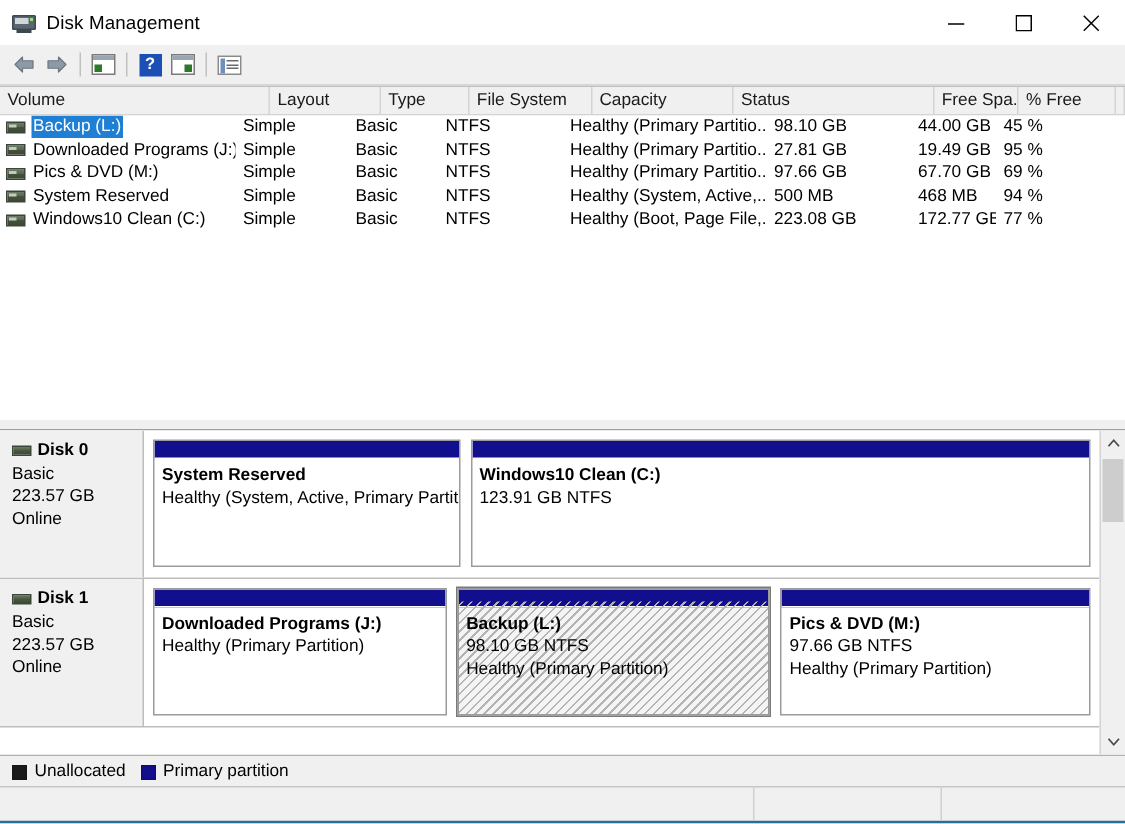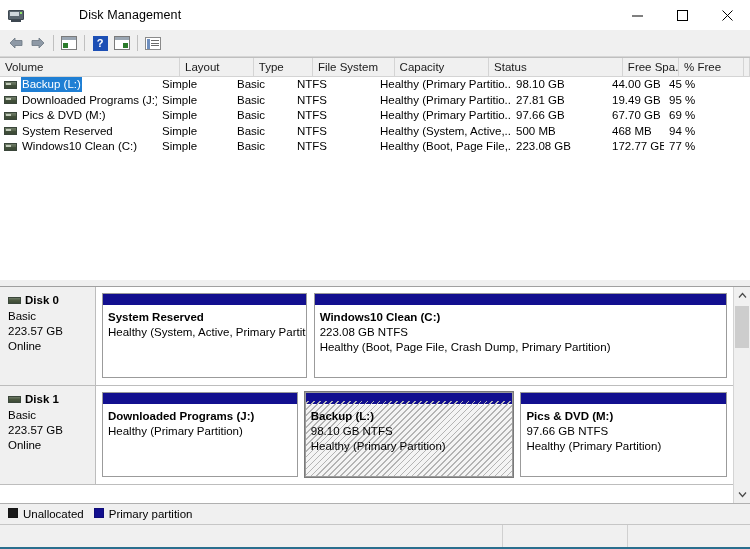--- a/index.html
+++ b/index.html
@@ -52,21 +52,20 @@
     position: absolute; right: 2px; top: 5px;
     width: 2px; height: 2px; background: #8fe36a;
   }
   .ti-foot {
     position: absolute; left: 3px; top: 13px;
     width: 10px; height: 2px; background: #3d4750;
   }
   .title-text {
     font-size: 12.5px; color: #000;
     letter-spacing: 0.1px;
-    margin-left: 48px;
   }
   .win-buttons {
     position: absolute; right: 0; top: 0;
     height: 30px; display: flex;
   }
   .win-btn {
     width: 45px; height: 30px;
     display: flex; align-items: center; justify-content: center;
     color: #000;
   }
@@ -293,21 +292,21 @@
 
   
   .legend {
     height: 20px; min-height: 20px;
     background: #f0f0f0;
     border-top: 1px solid #b0b0b0;
     display: flex; align-items: center;
     padding-left: 8px;
     font-size: 11.5px;
   }
-  .leg-item { display: flex; align-items: flex-start; margin-right: 10px; }
+  .leg-item { display: flex; align-items: flex-end; margin-right: 10px; }
   .leg-sw { width: 10px; height: 10px; margin-right: 5px; border: 1px solid rgba(0,0,0,.15); box-sizing: border-box; }
 
   
   .statusbar {
     height: 22px; min-height: 22px;
     background: #f0f0f0;
     border-top: 1px solid #c6c6c6;
     display: flex; align-items: stretch;
   }
   .sb-pane {
@@ -500,22 +499,21 @@
             <div class="part-bar"></div>
             <div class="part-body">
               <div class="part-name">System Reserved</div>
               <div class="part-line">Healthy (System, Active, Primary Partitio</div>
             </div>
           </div>
           <div class="part" style="flex:412">
             <div class="part-bar"></div>
             <div class="part-body">
               <div class="part-name">Windows10 Clean  (C:)</div>
-              <div class="part-line">223.08 GB NTFS</div>
-              <div class="part-line">Healthy (Boot, Page File, Crash Dump, Primary Partition)</div>
+              <div class="part-line">123.91 GB NTFS</div>
             </div>
           </div>
         </div>
       </div>
 
       <div class="disk-row">
         <div class="disk-info">
           <div class="disk-title">
             <span class="disk-ico"></span>
             <span>Disk 1</span>

